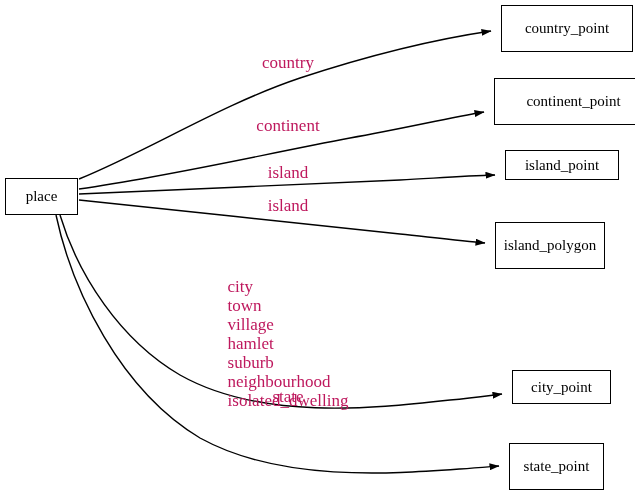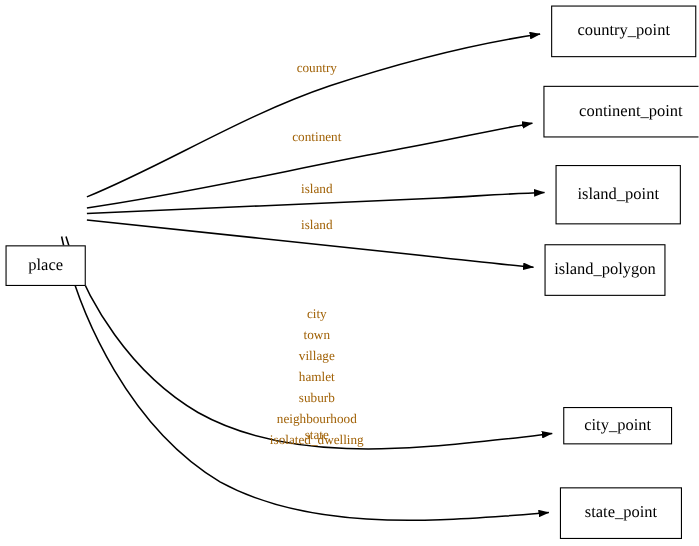--- a/index.html
+++ b/index.html
@@ -37,25 +37,25 @@
     justify-content: center;
     font-family: "Liberation Serif", serif;
     font-size: 15px;
     line-height: 1;
     white-space: nowrap;
     color: #000000;
   }
   .edge-label {
     position: absolute;
     font-family: "Liberation Serif", serif;
-    font-size: 12px;
+    font-size: 17px;
     line-height: 19px;
-    color: #a16207;
+    color: #be185d;
     white-space: pre;
-    text-align: center;
+    text-align: left;
     transform: translate(-50%, -50%);
     background: transparent;
   }
 </style>
 </head>
 <body>
 
 <div id="canvas">
 
   <svg id="edges" viewBox="0 0 635 496" xmlns="http://www.w3.org/2000/svg">
@@ -68,39 +68,39 @@
         <path d="M 79,179 C 150,150 220,105 300,78 C 370,55 430,40 491,31" marker-end="url(#arrow)"></path>
         <path d="M 79,189 C 170,176 260,155 350,138 C 406,128 448,118 484,112" marker-end="url(#arrow)"></path>
         <path d="M 79,194 C 180,190 300,184 400,180 C 437,178 463,176 495,175" marker-end="url(#arrow)"></path>
         <path d="M 79,200 C 180,210 300,224 400,234 C 437,238 463,241 485,243" marker-end="url(#arrow)"></path>
         <path d="M 60,215 C 78,275 120,340 180,375 C 260,420 370,409 450,400 C 472,398 486,396 502,394" marker-end="url(#arrow)"></path>
         <path d="M 56,215 C 72,290 120,390 200,438 C 280,482 390,474 460,469 C 477,468 487,467 499,466" marker-end="url(#arrow)"></path>
       </g>
   </svg>
 
   <div id="nodes-layer">
-      <div class="node" style="left: 5px; top: 178px; width: 73px; height: 37px; margin-top: 45px;">
+      <div class="node" style="left: 5px; top: 178px; width: 73px; height: 37px;">
         <span>place</span>
       </div>
       <div class="node" style="left: 501px; top: 5px; width: 132px; height: 47px;">
         <span>country_point</span>
       </div>
       <div class="node" style="left: 494px; top: 78px; width: 159px; height: 47px;">
         <span>continent_point</span>
       </div>
-      <div class="node" style="left: 505px; top: 150px; width: 114px; height: 54px;">
+      <div class="node" style="left: 505px; top: 150px; width: 114px; height: 30px;">
         <span>island_point</span>
       </div>
       <div class="node" style="left: 495px; top: 222px; width: 110px; height: 47px;">
         <span>island_polygon</span>
       </div>
       <div class="node" style="left: 512px; top: 370px; width: 99px; height: 34px;">
         <span>city_point</span>
       </div>
-      <div class="node" style="left: 509px; top: 443px; width: 111px; height: 47px;">
+      <div class="node" style="left: 509px; top: 443px; width: 95px; height: 47px;">
         <span>state_point</span>
       </div>
     </div>
   <div id="labels-layer">
       <div class="edge-label" style="left: 288px; top: 62px;">country</div>
       <div class="edge-label" style="left: 288px; top: 125px;">continent</div>
       <div class="edge-label" style="left: 288px; top: 172px;">island</div>
       <div class="edge-label" style="left: 288px; top: 205px;">island</div>
       <div class="edge-label" style="left: 288px; top: 303px; margin-top: 40px;">city
 town

